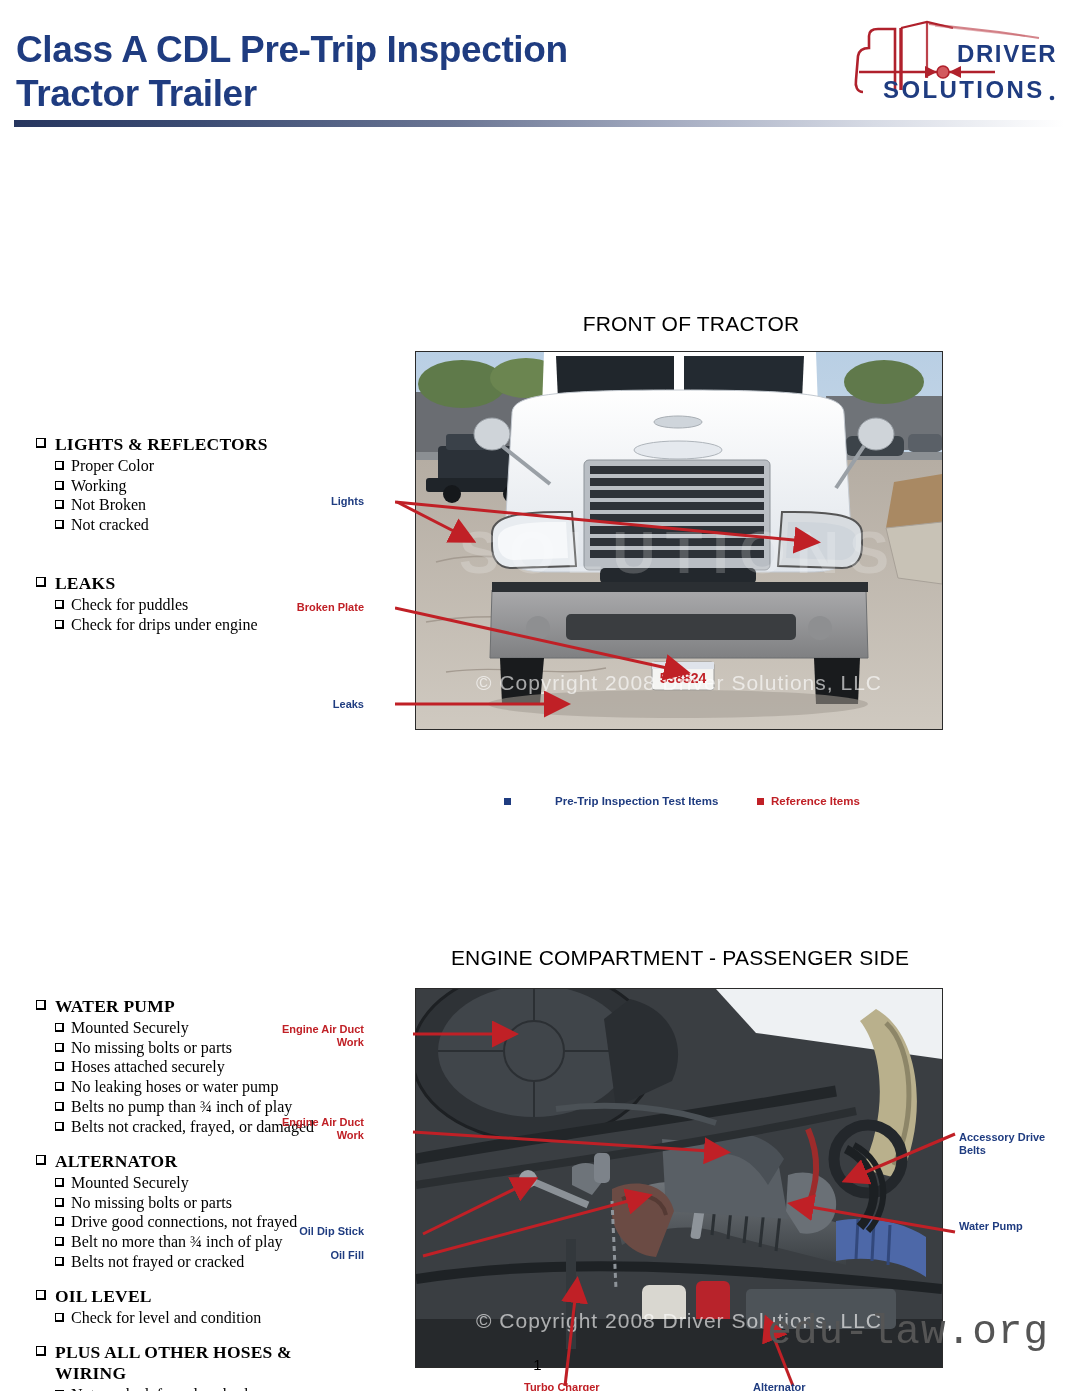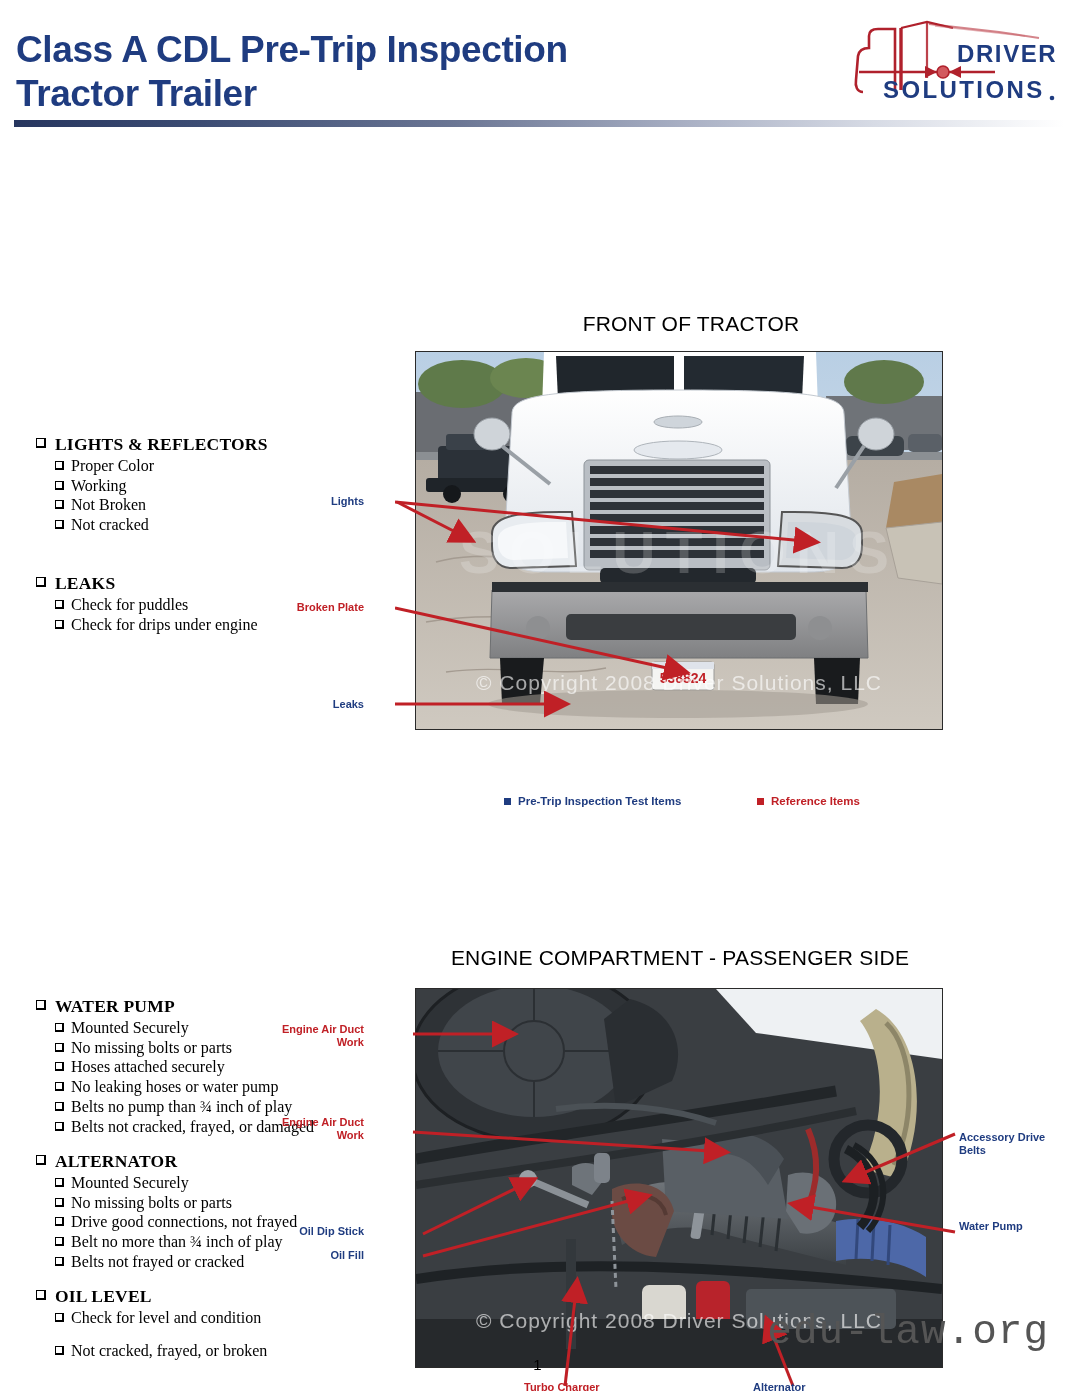--- a/index.html
+++ b/index.html
@@ -303,21 +303,21 @@
     <line x1="0" y1="214" x2="170" y2="214" stroke="#C02026" stroke-width="3" marker-end="url(#ah1)"></line>
   </svg>
 
   <div class="callout test r" style="left:280px;top:365px;width:84px;">Lights</div>
   <div class="callout ref r" style="left:250px;top:471px;width:114px;">Broken Plate</div>
   <div class="callout test r" style="left:290px;top:568px;width:74px;">Leaks</div>
 
   <div class="legend" style="position:absolute;left:0;top:665px;height:20px;">
     <div class="legend-item" style="left:504px;">
       <span class="sq" style="background:#1F3C80;"></span>
-      <span style="color:#1F3C80;">Pre-Trip Inspection Test Items</span>
+      <span style="color:#1F3C80;margin-left:37px;">Pre-Trip Inspection Test Items</span>
     </div>
     <div class="legend-item" style="left:757px;">
       <span class="sq" style="background:#C02026;"></span>
       <span style="color:#C02026;">Reference Items</span>
     </div>
   </div>
 </div>
 
 <div class="section">
 
@@ -394,20 +394,24 @@
       </div>
       <div class="items">
         <div class="item">
           <span class="cbox"></span>
           <span>Check for level and condition</span>
         </div>
       </div>
     </div>
 
     <div class="grp" style="margin-top:14px;">
+      <div class="grp-head">
+        <span class="cbox big"></span>
+        <span>PLUS ALL OTHER HOSES &amp; WIRING</span>
+      </div>
       <div class="items">
         <div class="item">
           <span class="cbox"></span>
           <span>Not cracked, frayed, or broken</span>
         </div>
 
       </div>
     </div>
   </div>
 

